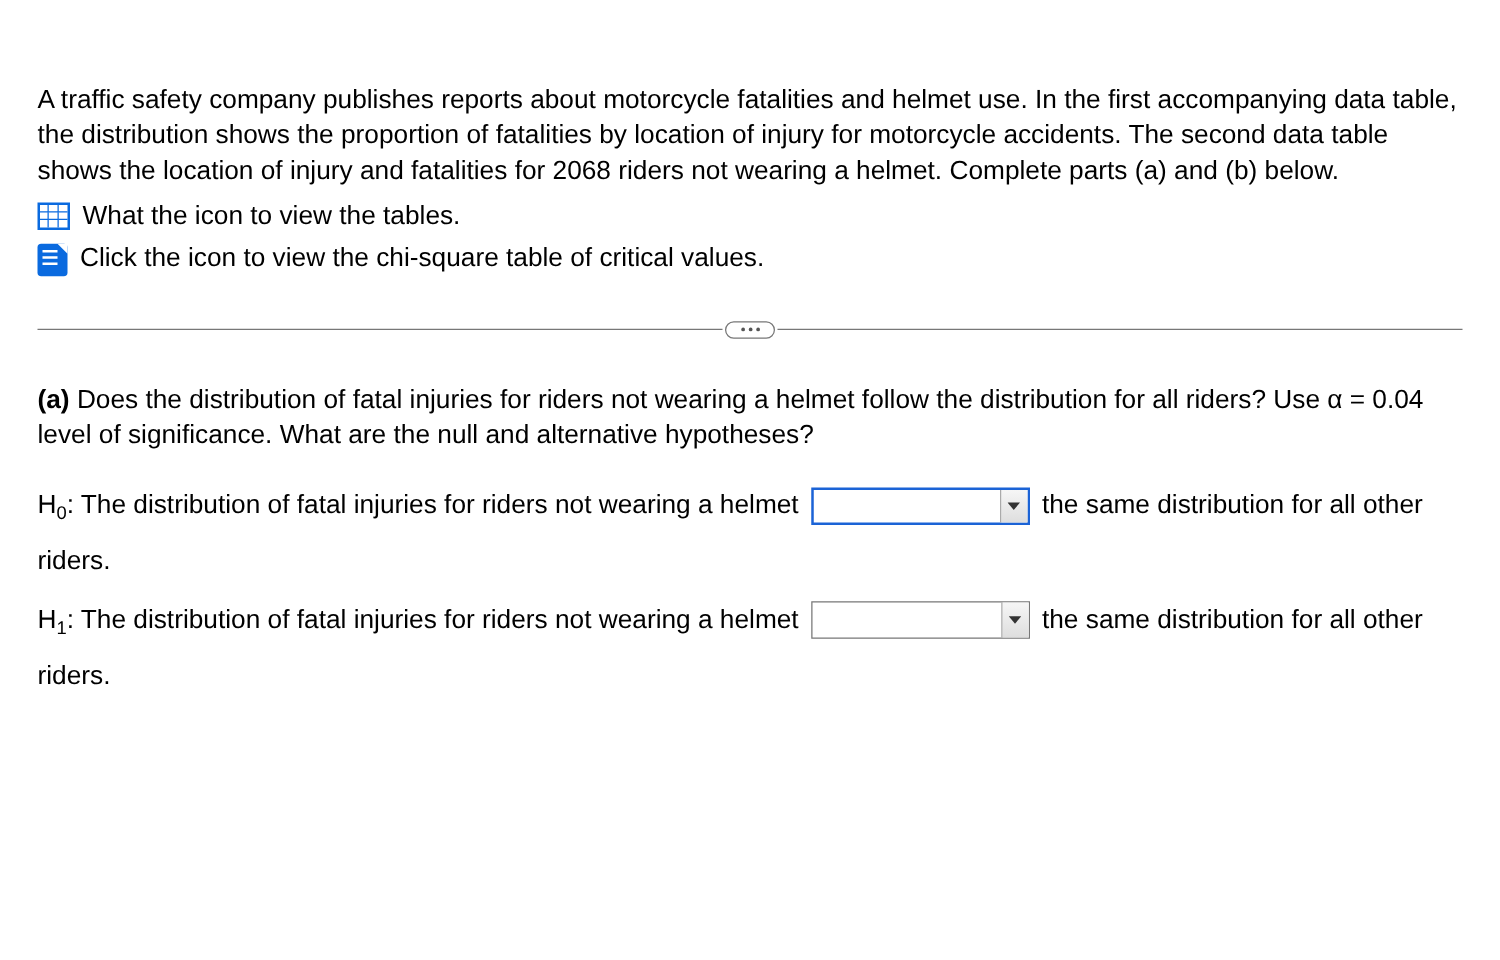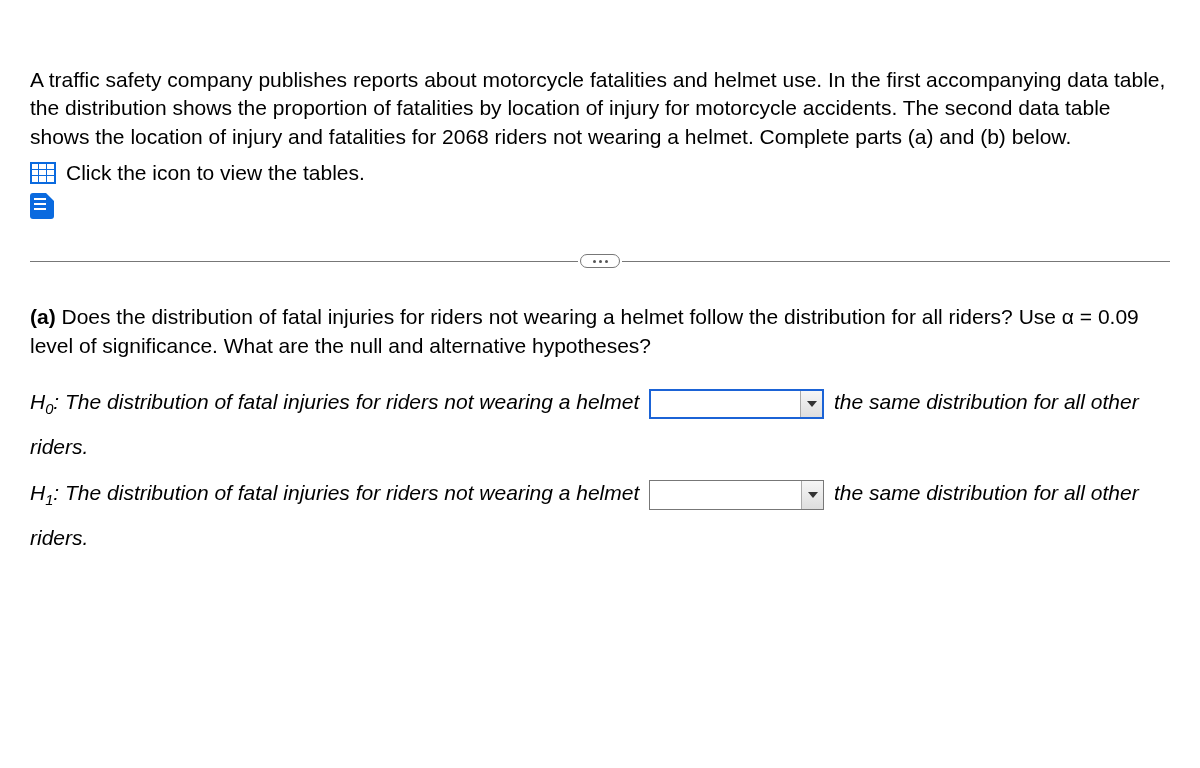--- a/index.html
+++ b/index.html
@@ -95,21 +95,20 @@
     border-radius: 50%;
     margin: 0 1.5px;
   }
   .part-a {
     margin-bottom: 20px;
   }
   .part-a .label { font-weight: bold; }
   .hyp-line {
     line-height: 2.1;
     margin-bottom: 2px;
-    font-style: italic;
   }
   .sub { font-size: 0.7em; vertical-align: sub; }
   .dropdown {
     display: inline-flex;
     align-items: stretch;
     width: 175px;
     height: 30px;
     border: 1px solid #777;
     background: #fff;
     vertical-align: middle;
@@ -145,39 +144,40 @@
     <div></div>
       <div></div>
       <div></div>
     <div></div>
       <div></div>
       <div></div>
     <div></div>
       <div></div>
       <div></div>
   </div>
-  <span class="label">Click the icon to view the tables.</span>
+  <span class="label">What the icon to view the tables.</span>
 </div>
 
 <div class="icon-row">
   <div class="doc-icon"></div>
+  <span class="label">Click the icon to view the chi-square table of critical values.</span>
 </div>
 
 <div class="divider-wrap">
   <div class="divider-line"></div>
   <div class="divider-pill">
     <span></span>
       <span></span>
       <span></span>
   </div>
   <div class="divider-line"></div>
 </div>
 
 <div class="part-a">
-  <span class="label">(a)</span><span> Does the distribution of fatal injuries for riders not wearing a helmet follow the distribution for all riders? Use α = 0.09 level of significance. What are the null and alternative hypotheses?</span>
+  <span class="label">(a)</span><span> Does the distribution of fatal injuries for riders not wearing a helmet follow the distribution for all riders? Use α = 0.04 level of significance. What are the null and alternative hypotheses?</span>
 </div>
 
 <div class="hyp-line">
   <span><span>H</span><span class="sub">0</span></span><span>: The distribution of fatal injuries for riders not wearing a helmet </span><span class="dropdown focused">
       <span class="dd-body"></span>
       <span class="dd-arrow">
         <svg viewBox="0 0 10 10">
           <path d="M0 2 L5 8 L10 2 Z"></path>
         </svg>
       </span>

